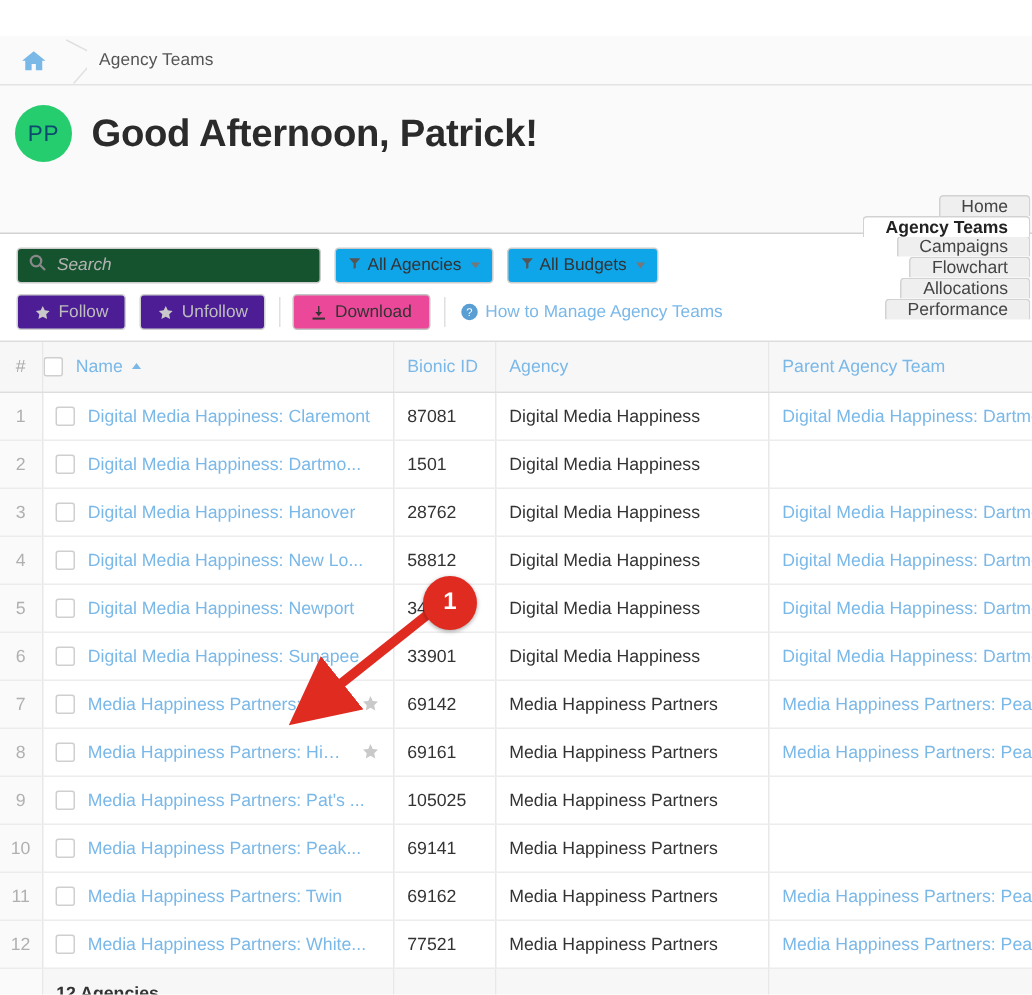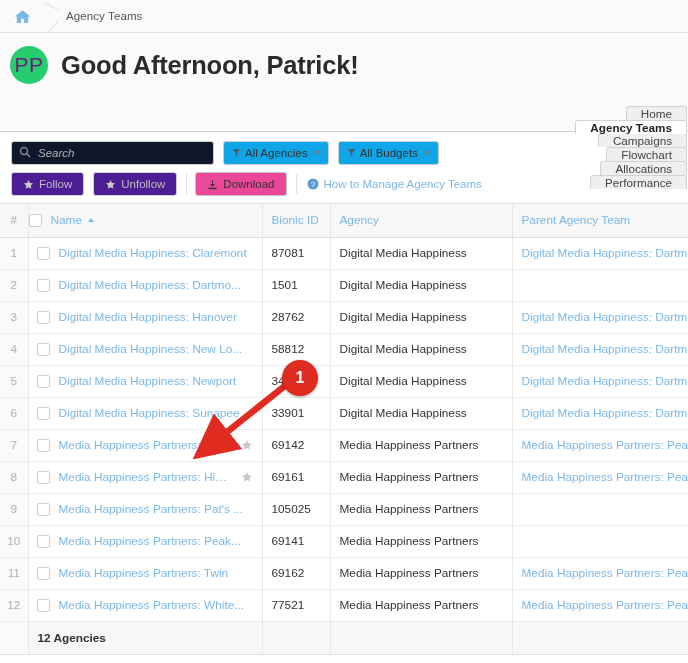--- a/index.html
+++ b/index.html
@@ -50,23 +50,23 @@
     height: 64px;
     background: #fafafa;
     display: flex;
     align-items: center;
     padding-left: 10px;
   }
   .avatar {
     width: 38px; height: 38px;
     border-radius: 50%;
     background: #25cd6f;
-    color: #701a75;
+    color: #0c4a6e;
     display: flex; align-items: center; justify-content: center;
-    font-size: 21px;
+    font-size: 15px;
     letter-spacing: .5px;
     flex: 0 0 auto;
   }
   .greet-text {
     margin-left: 13px;
     font-size: 25.5px;
     font-weight: bold;
     color: #2b2b2b;
     letter-spacing: -.2px;
   }
@@ -114,21 +114,21 @@
   }
   .toolrow {
     display: flex;
     align-items: center;
     margin-bottom: 7px;
   }
   .search-box {
     width: 203px; height: 24px;
     border: 1px solid #ccc;
     border-radius: 3px;
-    background: #0f172a;
+    background: #14532d;
     display: flex; align-items: center;
     padding: 0 7px;
   }
   .search-icon { flex: 0 0 auto; margin-right: 5px; }
   .search-input {
     border: none; outline: none;
     font-size: 11.5px;
     font-style: italic;
     color: #999;
     font-family: "Liberation Sans", sans-serif;
@@ -284,21 +284,21 @@
     left: 282px; top: 360px;
     width: 36px; height: 36px;
     border-radius: 50%;
     background: #e02b20;
     color: #fff;
     font-size: 16px;
     font-weight: bold;
     display: flex; align-items: center; justify-content: center;
     box-shadow: 0 1px 3px rgba(0,0,0,.35);
   }
-  .page { position: relative; width: 688px; height: 582px; }
+  .page { position: relative; width: 688px; height: 582px; margin-top: 24px; }
 </style>
 </head>
 <body>
 
 <div class="page">
 
   <div class="breadcrumb">
     <div class="bc-home">
       <svg width="17" height="17" viewBox="0 0 24 24" fill="#7ab8e8">
         <path d="M12 3L1 12h3v9h6v-6h4v6h6v-9h3L12 3z"></path>

